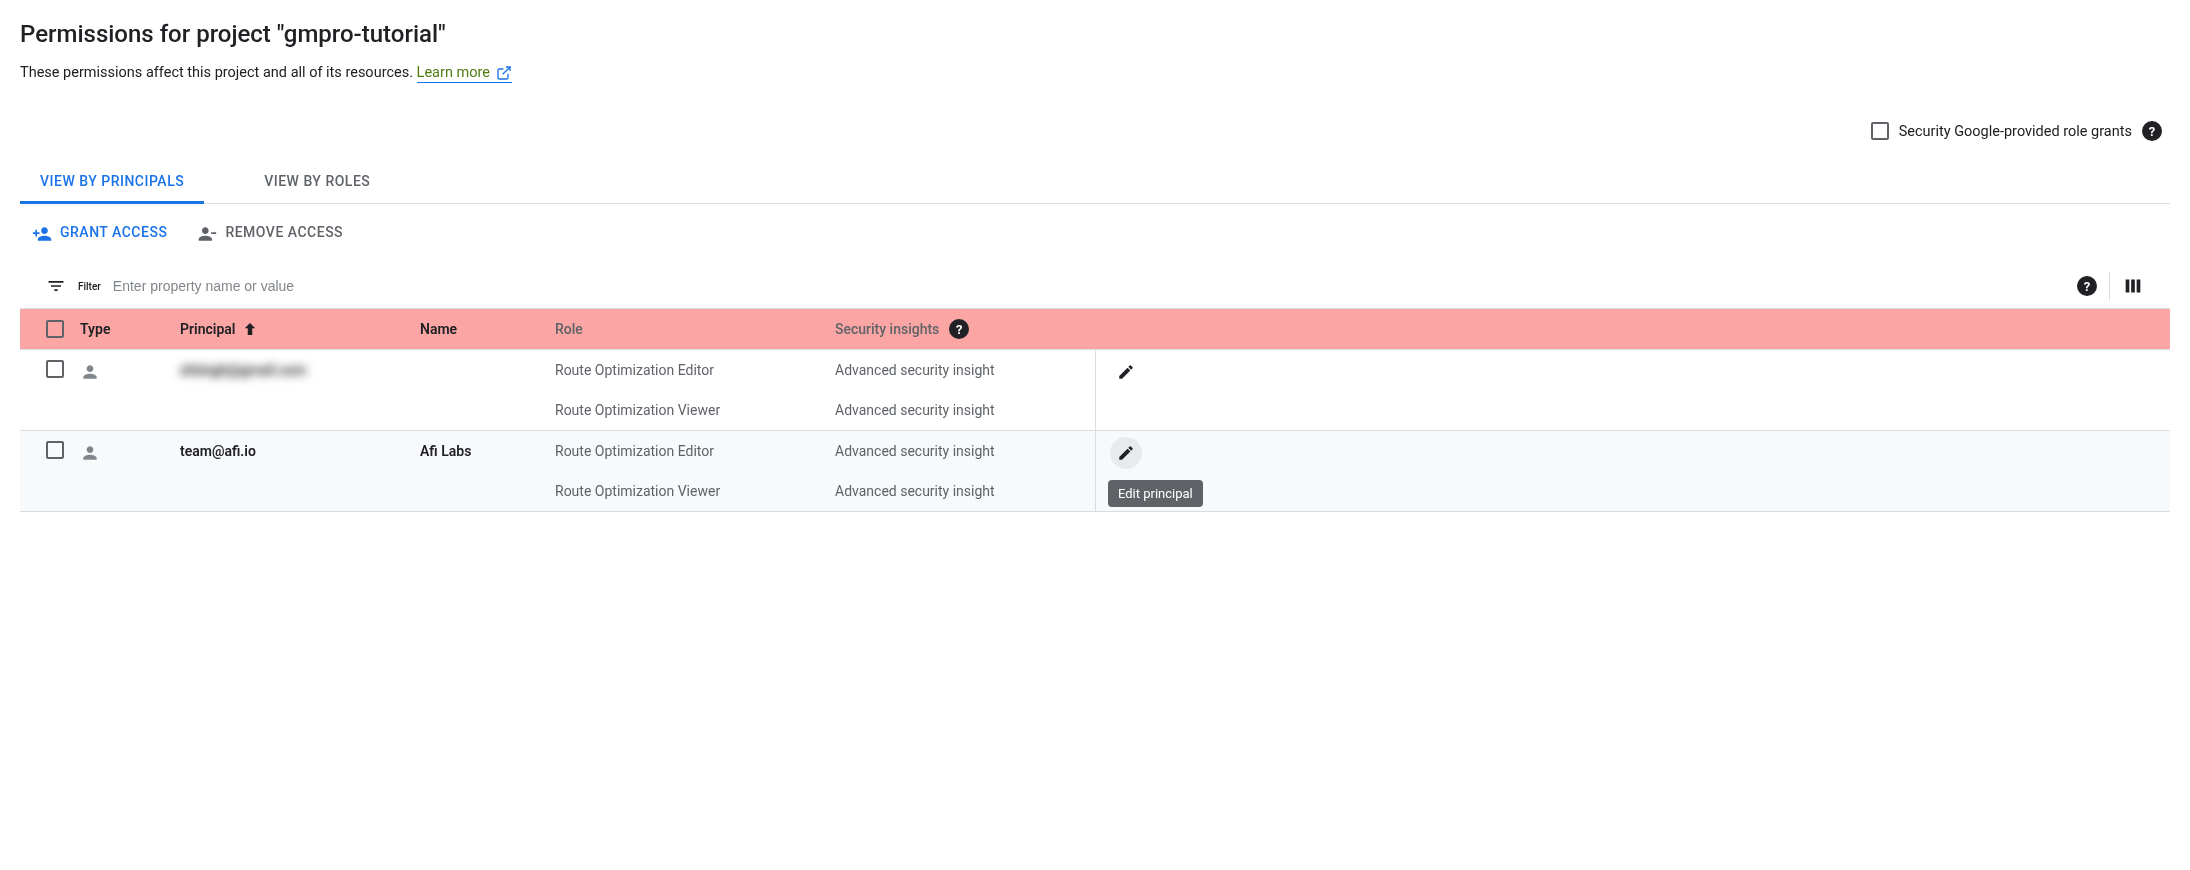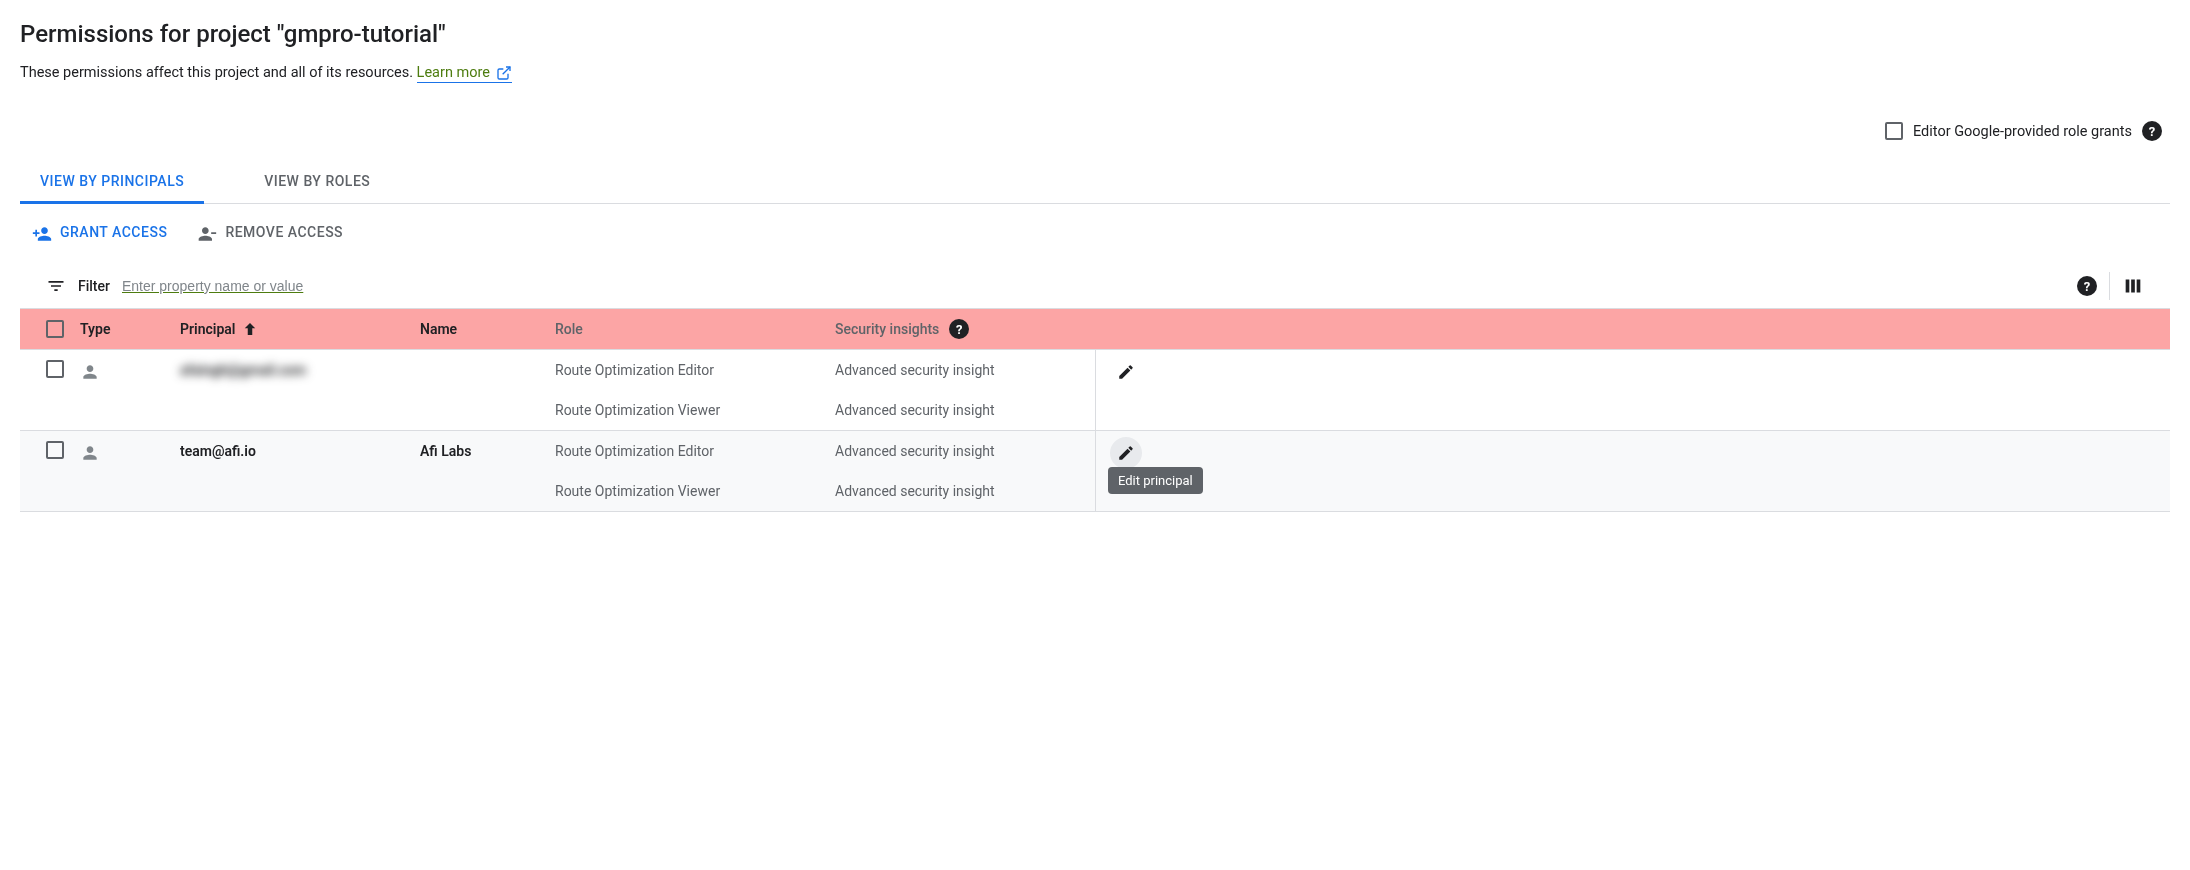--- a/index.html
+++ b/index.html
@@ -109,29 +109,28 @@
       color: #1a73e8;
     }
     .filter-row {
       display: flex;
       align-items: center;
       padding: 8px 26px;
       gap: 12px;
     }
     .filter-label {
       font-weight: 500;
-      font-size: 14px;
+      font-size: 10px;
     }
     .filter-input {
       flex: 1;
       border: none;
       outline: none;
       font-size: 14px;
       color: #4d7c0f;
-      text-decoration: underline;
     }
     .filter-input::placeholder {
       color: #80868b;
     }
     .divider-v {
       width: 1px;
       height: 28px;
       background: #dadce0;
     }
     .columns-icon {
@@ -241,21 +240,21 @@
       justify-content: center;
       cursor: pointer;
       border-radius: 50%;
       margin-top: 6px;
     }
     .edit-btn.hovered {
       background: #e8eaed;
     }
     .tooltip {
       position: absolute;
-      top: 36px;
+      top: 49px;
       left: 12px;
       background: #5f6368;
       color: #fff;
       padding: 6px 10px;
       border-radius: 4px;
       font-size: 13px;
       white-space: nowrap;
     }
     .arrow-up-icon {
       display: inline-flex;
@@ -274,21 +273,21 @@
       <path d="M18 13v6a2 2 0 0 1-2 2H5a2 2 0 0 1-2-2V8a2 2 0 0 1 2-2h6"></path>
       <polyline points="15 3 21 3 21 9"></polyline>
       <line x1="10" y1="14" x2="21" y2="3"></line>
     </svg>
   </a>
 </p>
 
 <div class="top-options">
   <div class="checkbox-wrapper">
     <div class="checkbox-box"></div>
-    <span class="checkbox-label">Editor Google-provided role grants</span>
+    <span class="checkbox-label">Security Google-provided role grants</span>
     <div class="help-circle">?</div>
   </div>
 </div>
 
 <div class="tabs">
   <div class="tab active">VIEW BY PRINCIPALS</div>
   <div class="tab">VIEW BY ROLES</div>
 </div>
 
 <div class="action-bar">

